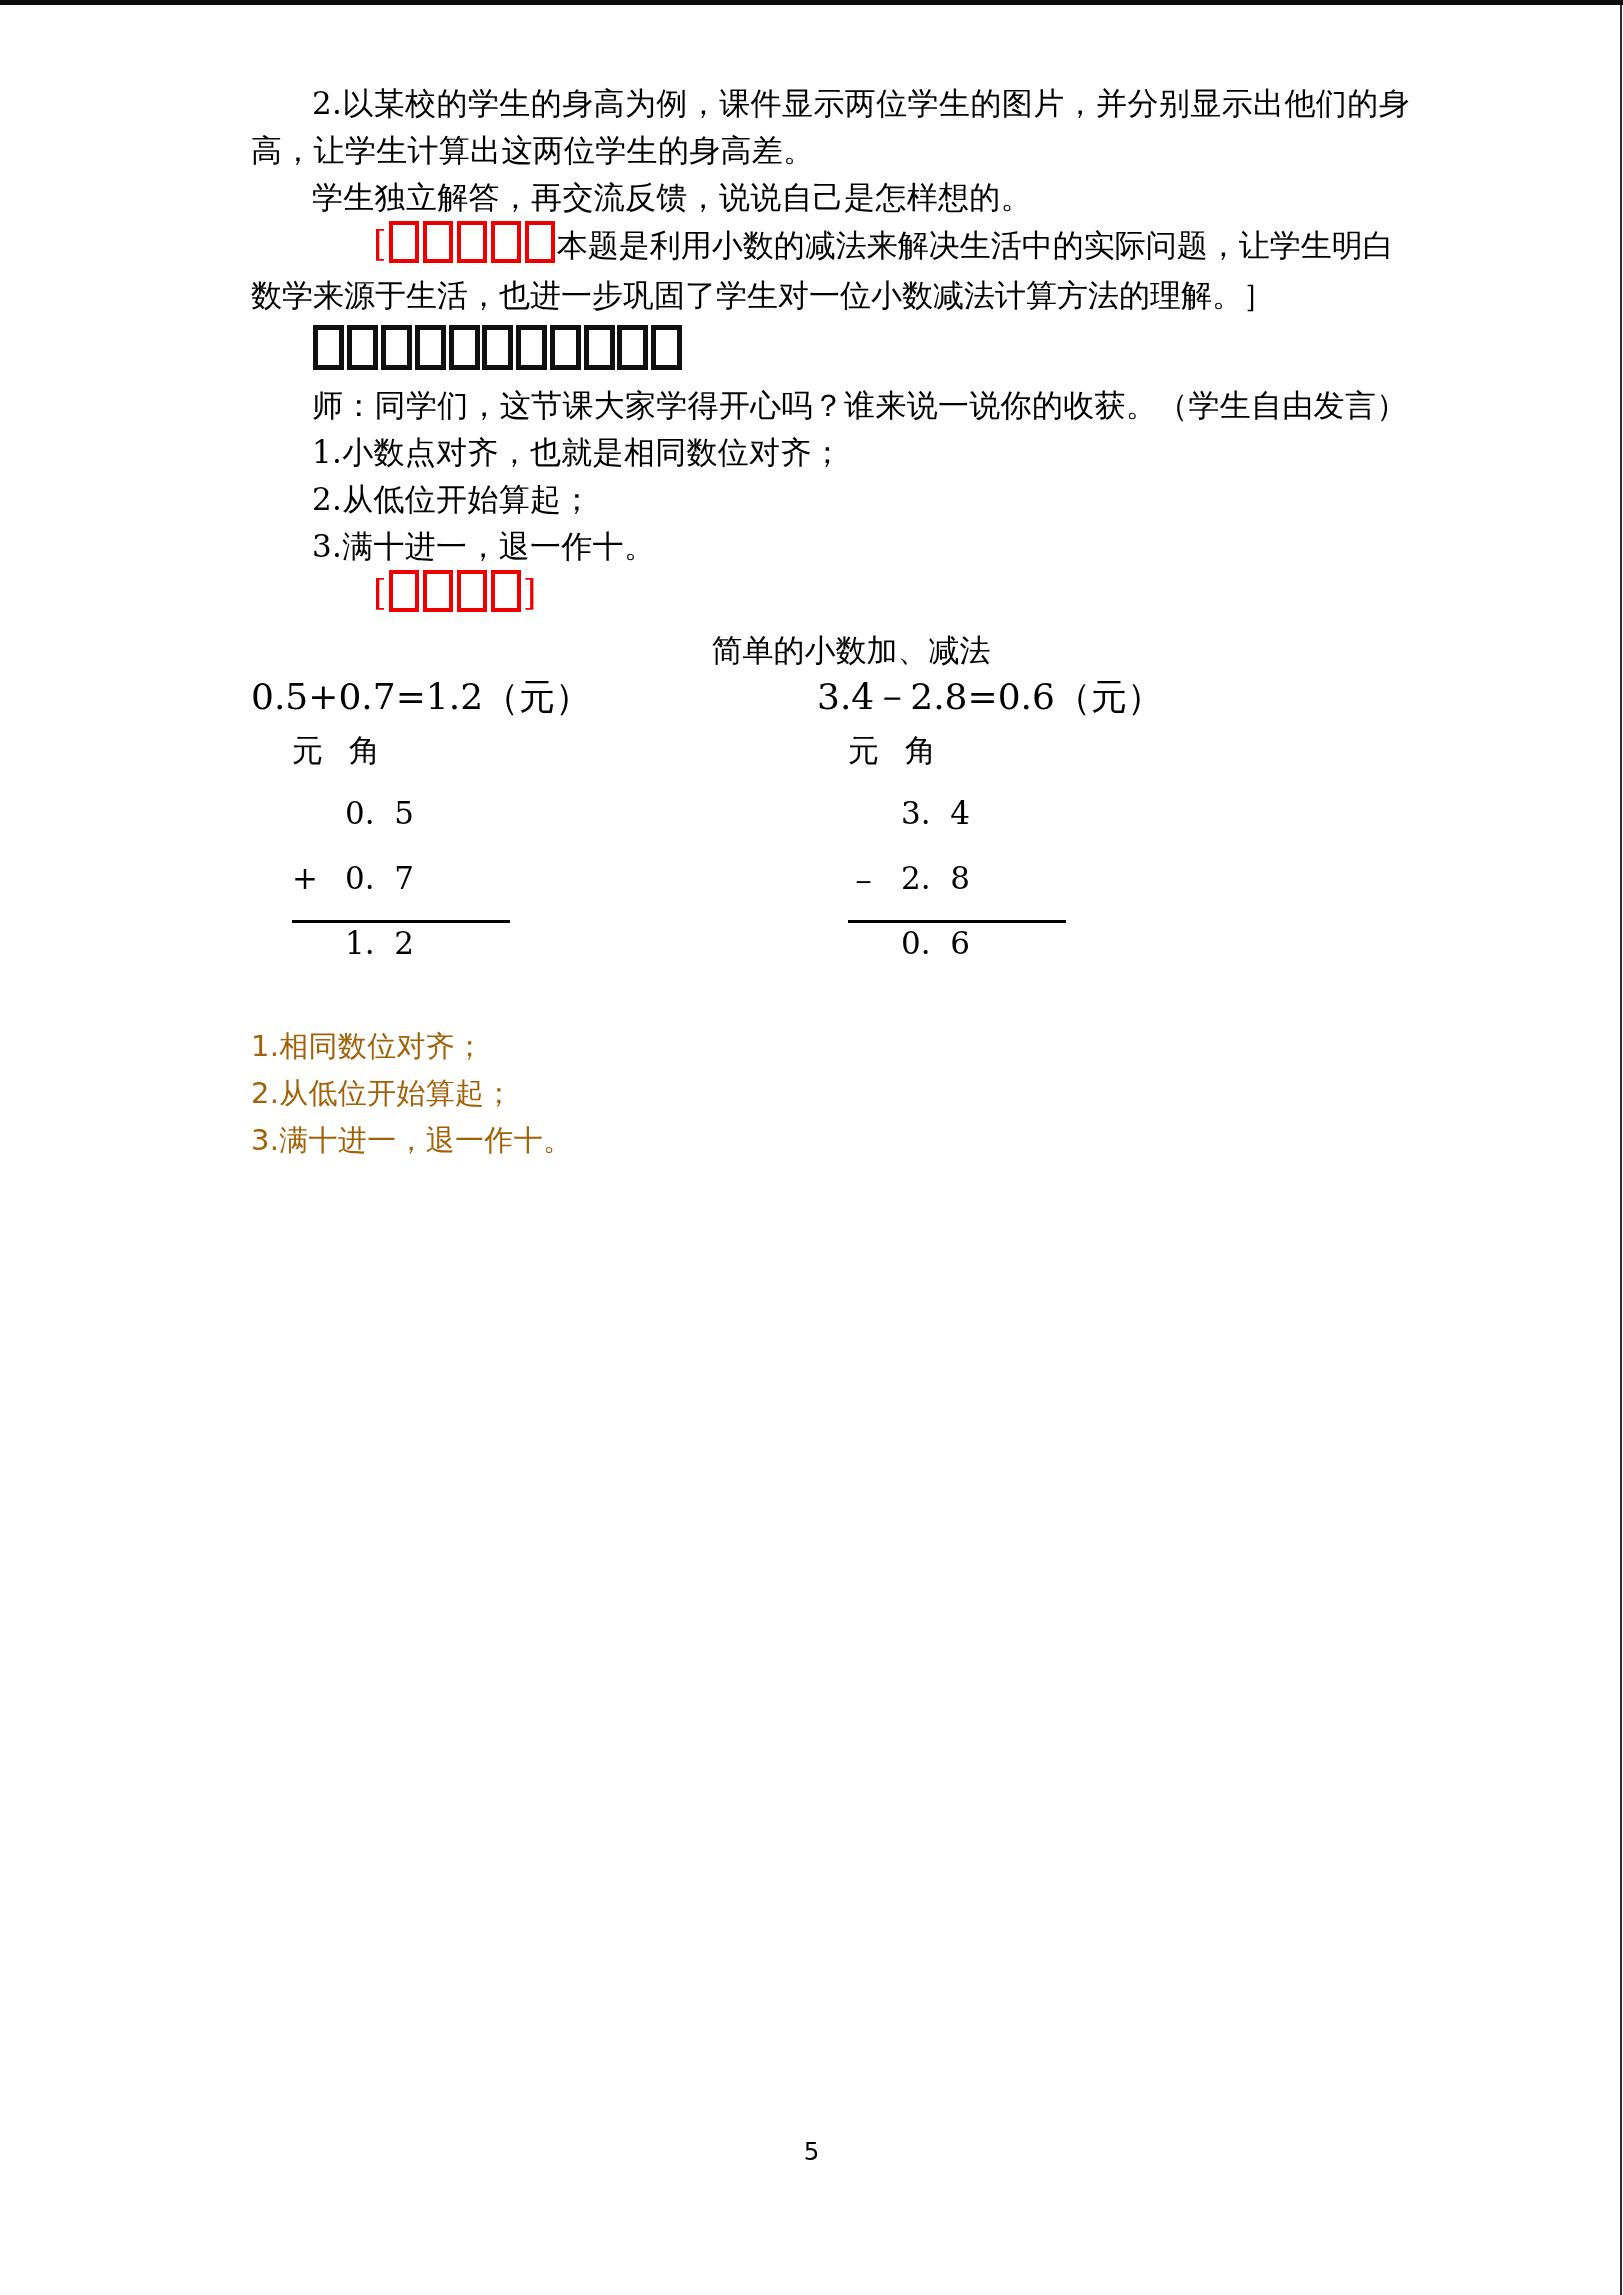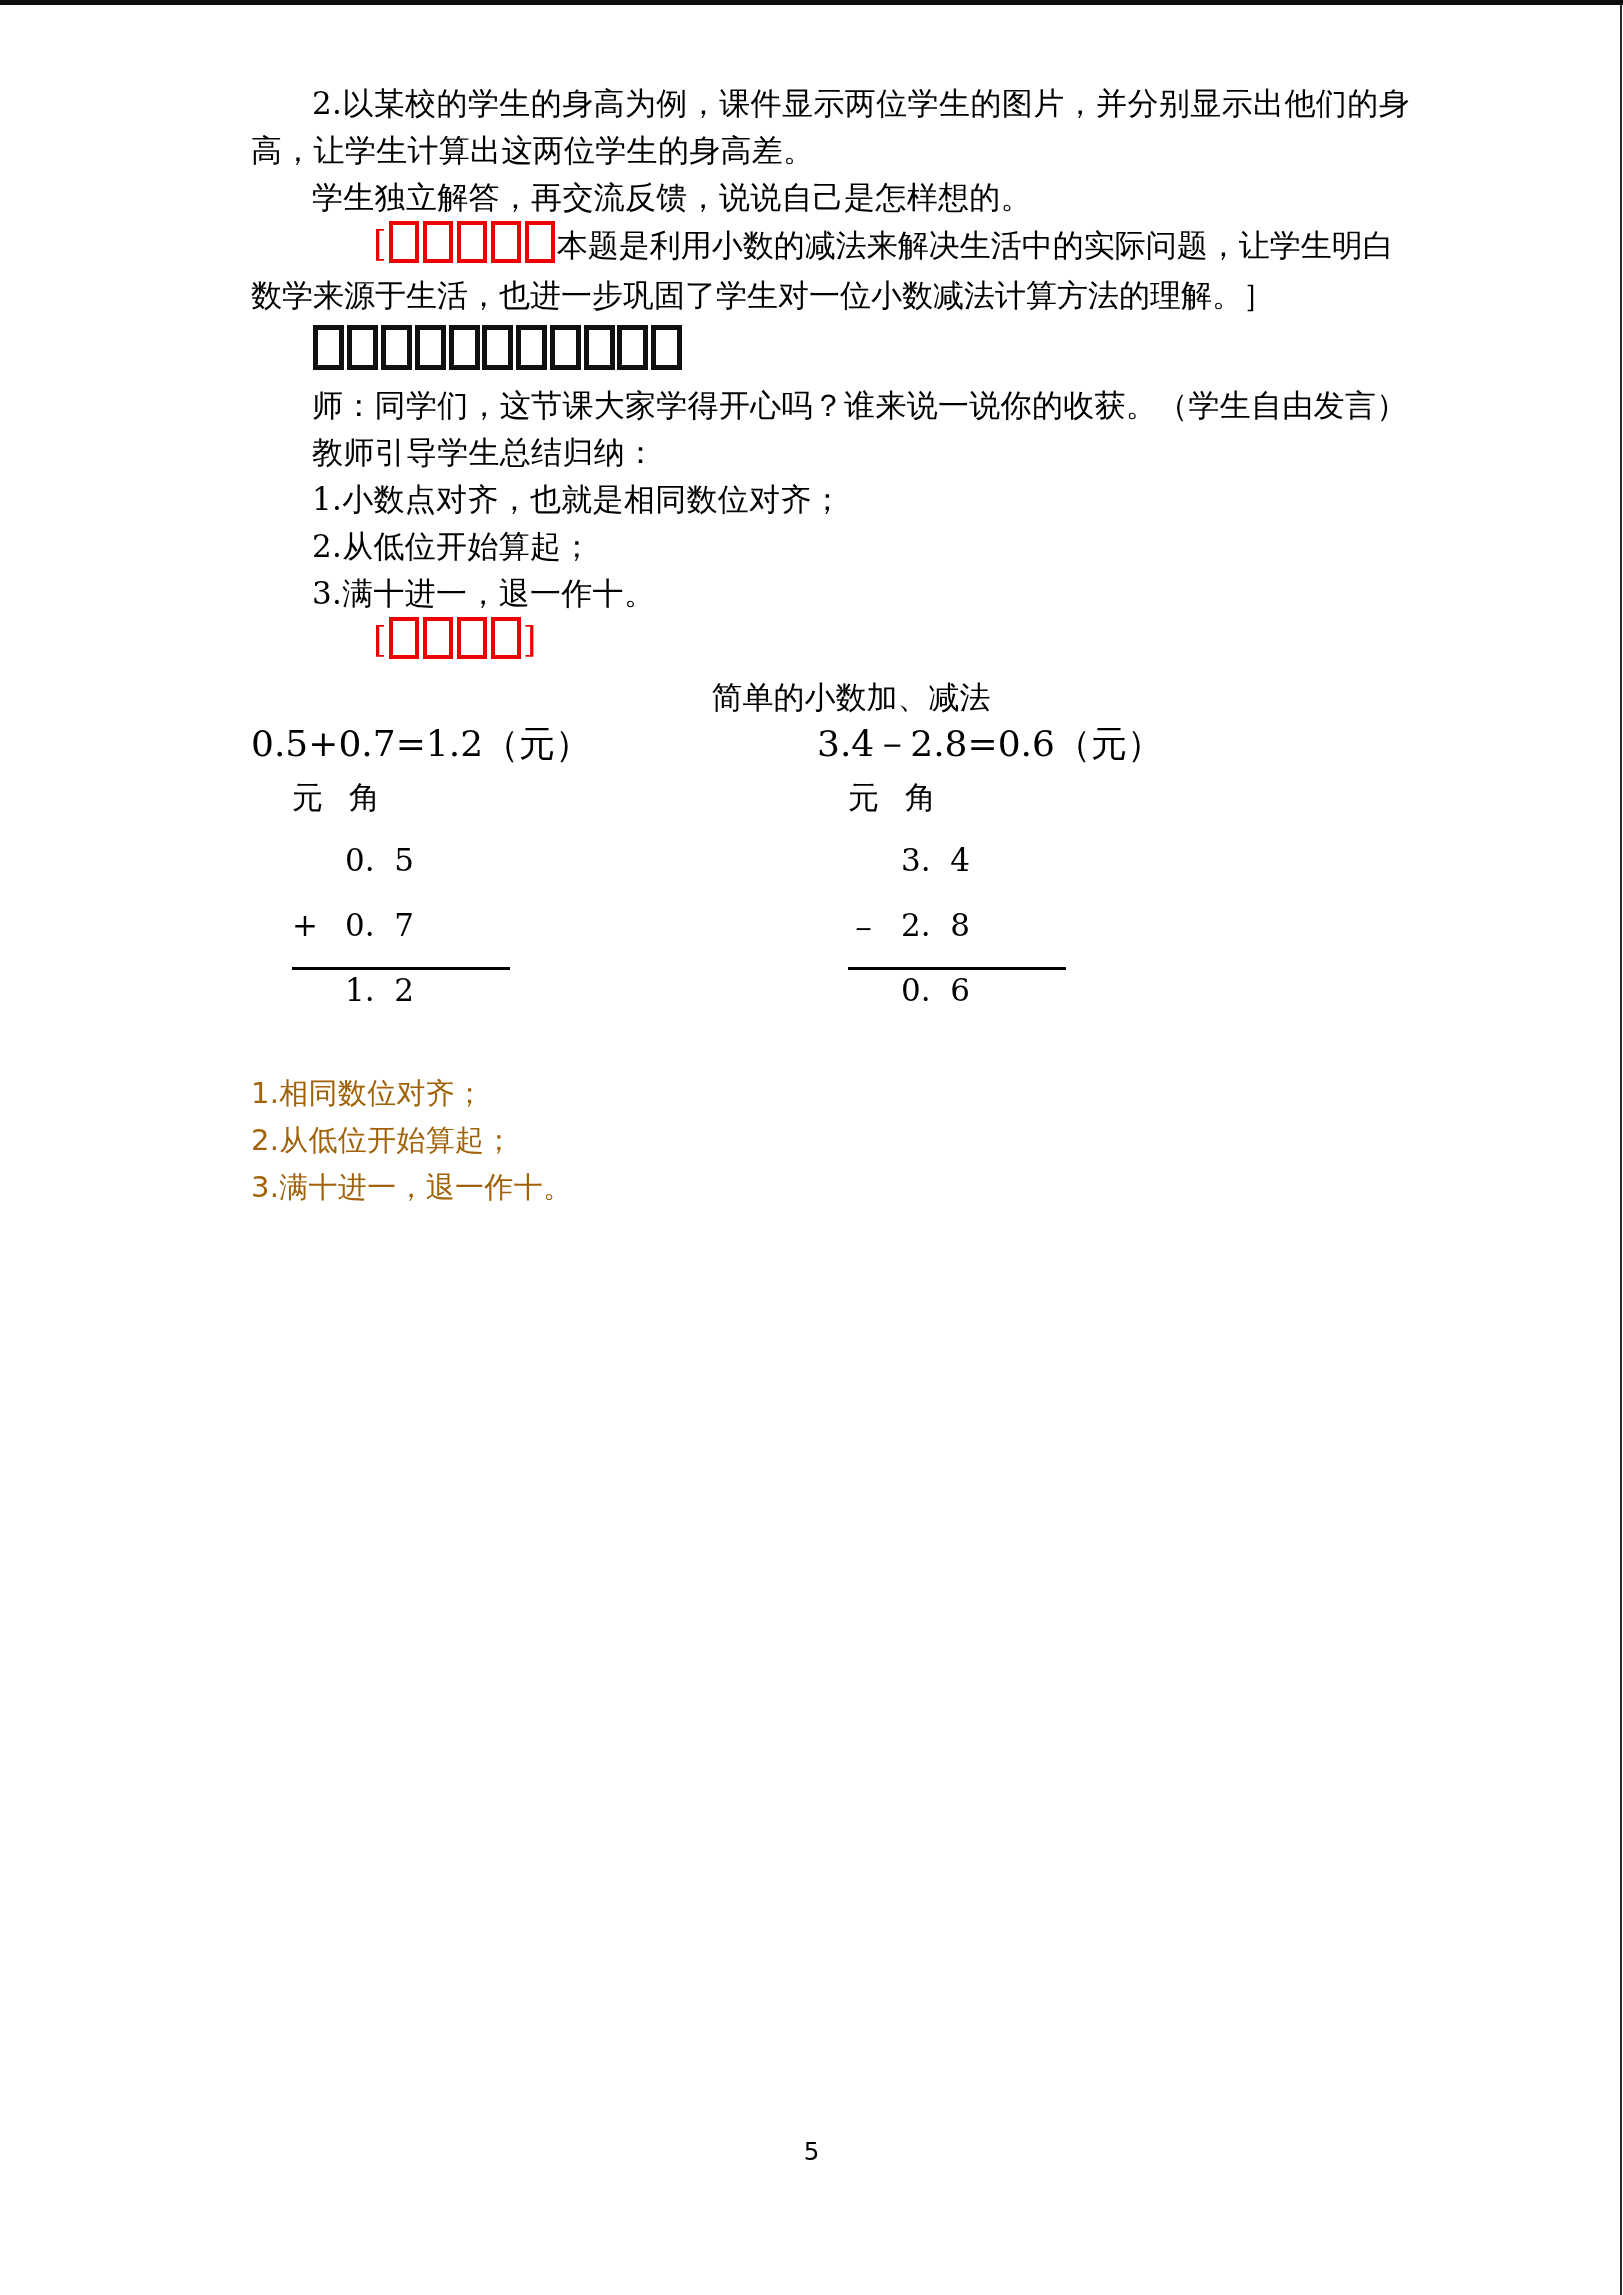--- a/index.html
+++ b/index.html
@@ -210,21 +210,20 @@
     <p class="red-bracket-line"><span class="red-head-inline"><span class="brk brk-red">[</span><span class="tofu tofu-red"></span><span class="tofu tofu-red"></span><span class="tofu tofu-red"></span><span class="tofu tofu-red"></span><span class="tofu tofu-red"></span></span><span class="body" style="text-indent:0;display:inline">本题是利用小数的减法来解决生活中的实际问题，让学生明白数学来源于生活，也进一步巩固了学生对一位小数减法计算方法的理解。］</span></p>
 
     <div class="gap-sm"></div>
 
     <p class="tofu-heading"><span class="tofu tofu-black"></span><span class="tofu tofu-black"></span><span class="tofu tofu-black"></span><span class="tofu tofu-black"></span><span class="tofu tofu-black"></span><span class="tofu tofu-black"></span><span class="tofu tofu-black"></span><span class="tofu tofu-black"></span><span class="tofu tofu-black"></span><span class="tofu tofu-black"></span><span class="tofu tofu-black"></span></p>
 
     <div class="gap-sm"></div>
 
     <p class="body">师：同学们，这节课大家学得开心吗？谁来说一说你的收获。（学生自由发言）</p>
 
-    <p class="body">教师引导学生总结归纳：</p>
 
     <p class="body">1.小数点对齐，也就是相同数位对齐；</p>
 
     <p class="body">2.从低位开始算起；</p>
 
     <p class="body">3.满十进一，退一作十。</p>
 
     <p class="red-bracket-line"><span class="red-head-inline"><span class="brk brk-red">[</span><span class="tofu tofu-red"></span><span class="tofu tofu-red"></span><span class="tofu tofu-red"></span><span class="tofu tofu-red"></span><span class="brk brk-red">]</span></span></p>
 
     <div class="bb">

